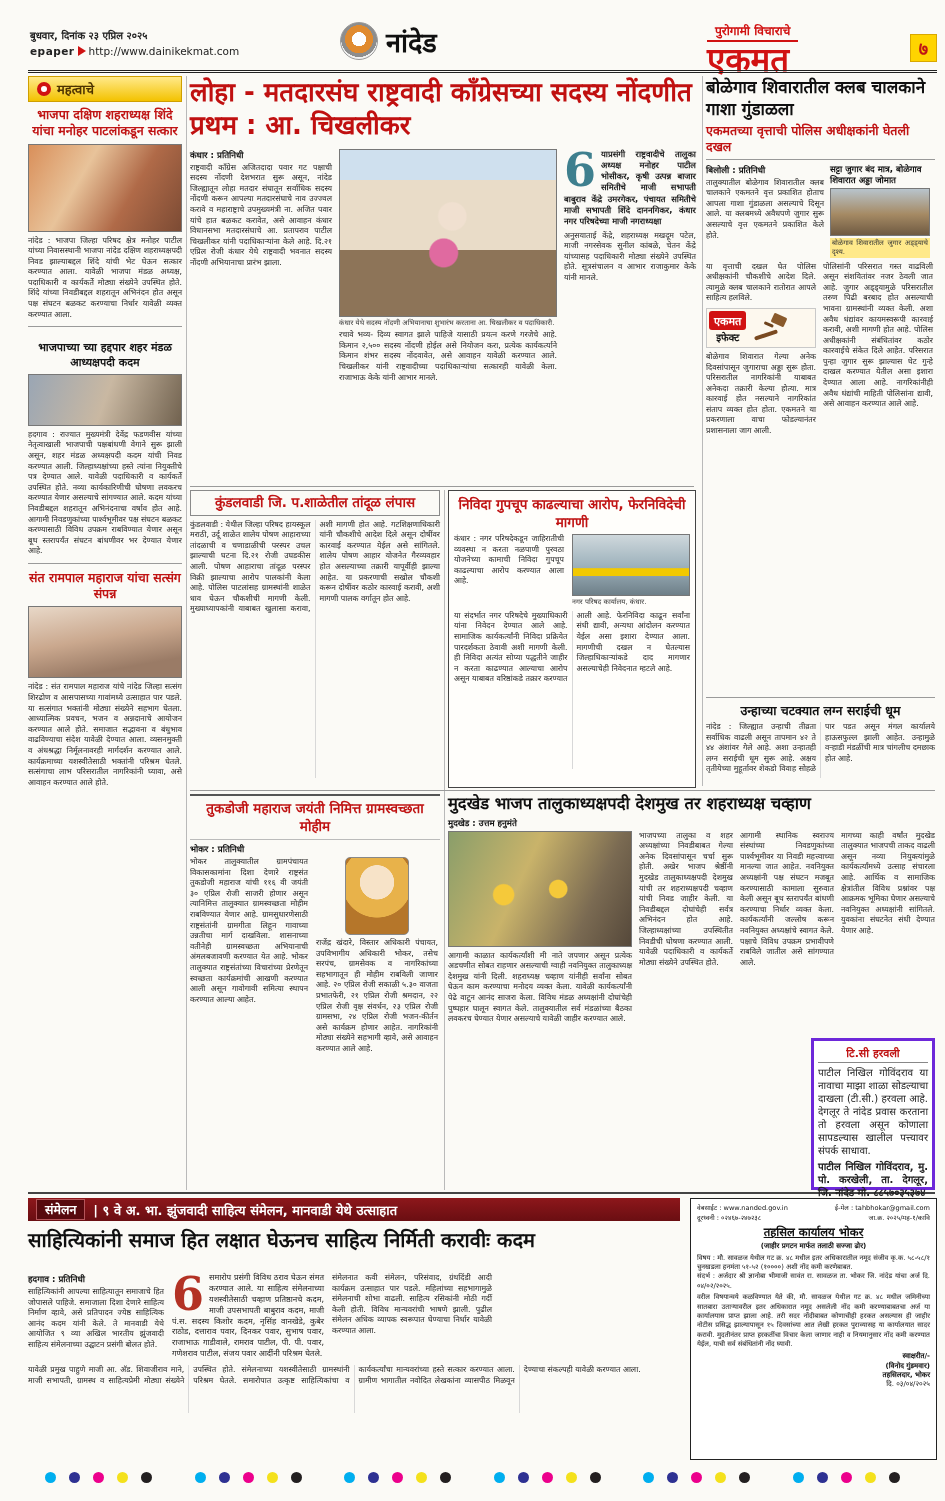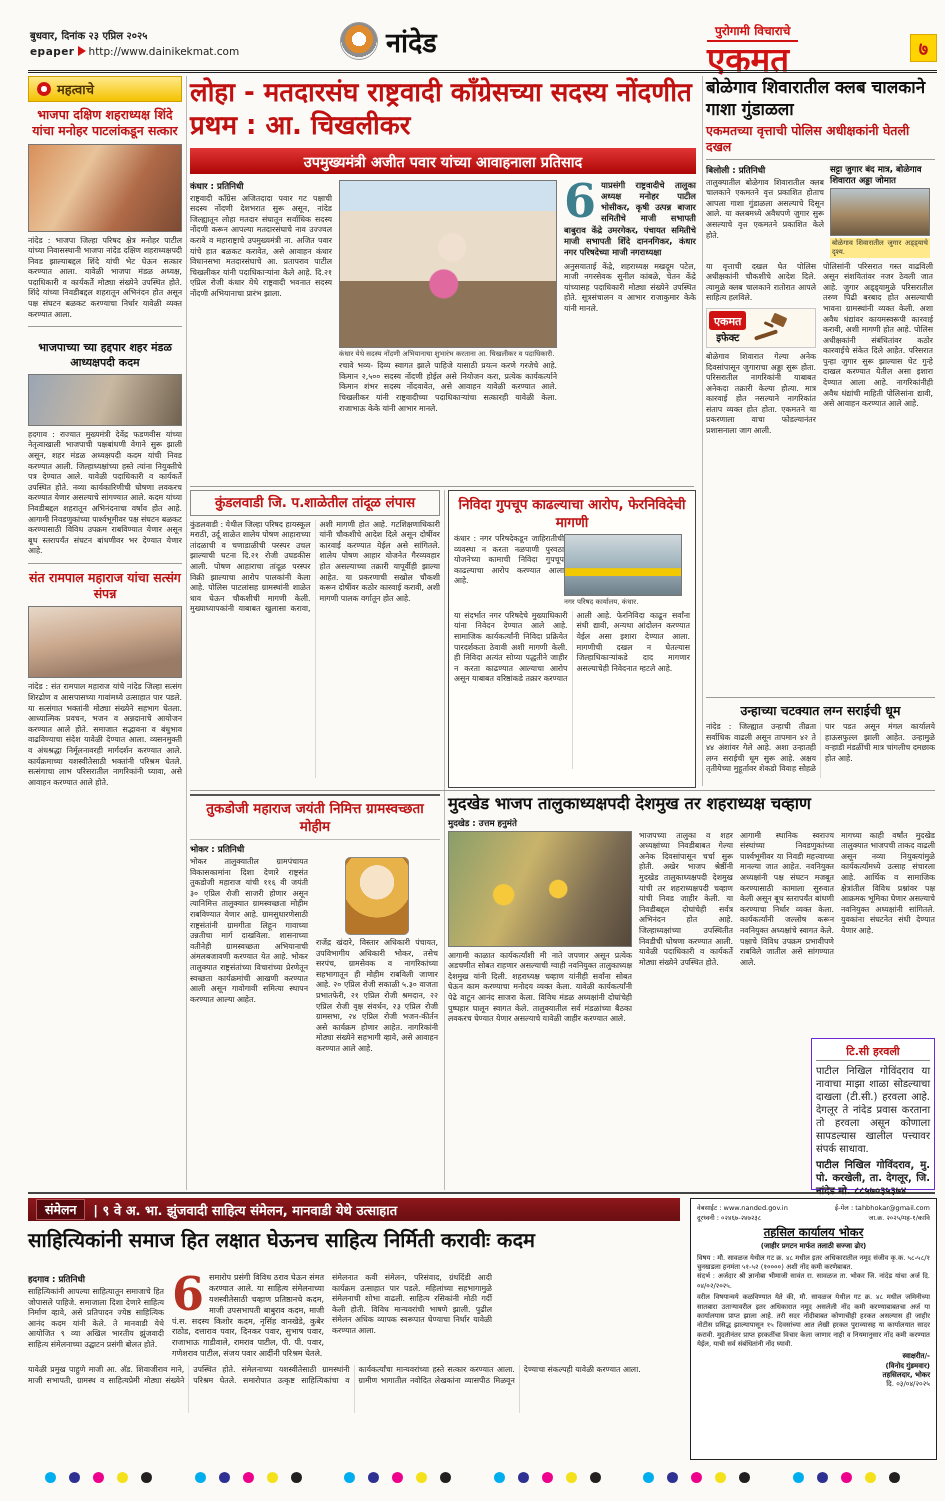--- a/index.html
+++ b/index.html
@@ -44,21 +44,21 @@
 .boxhead-red{border:1px solid #8a8a8a;color:#c01414;font-weight:bold;font-size:13.5px;text-align:center;padding:3px 4px;line-height:1.3}
 .secthead-red{color:#c01414;font-weight:bold;font-size:13.5px;text-align:center;line-height:1.3;border-top:2px solid #555;border-bottom:1px solid #bbb;padding:4px 2px;margin-bottom:3px}
 
 .bg-head{font-size:17px;line-height:1.3;font-weight:bold;color:#101010}
 .bg-sub{font-size:12.5px;line-height:1.3;font-weight:bold;color:#c01414;margin-top:3px;border-bottom:1px solid #999;padding-bottom:3px}
 .effect{display:flex;align-items:center;gap:4px;margin:4px 0;border:1px solid #c9c9c9;padding:2px;background:#fdf8ee}
 .effect-logo{background:#d11212;color:#fff;font-weight:bold;font-size:11px;padding:2px 5px;border-radius:3px;text-align:center}
 .effect-label{font-size:10px;font-weight:bold;color:#141414;text-align:center}
 
 .mud-head{font-size:16.5px;font-weight:bold;line-height:1.25;color:#101010}
-.tcbox{position:absolute;right:0;top:244px;width:124px;height:152px;background:#fff;border:1px solid #6d28d9;padding:4px}
+.tcbox{position:absolute;right:0;top:244px;width:124px;height:152px;background:#fff;border:3px solid #6d28d9;padding:4px}
 .tc-head{color:#c01414;font-weight:bold;font-size:11px;text-align:center;border-bottom:1px solid #888;padding-bottom:2px;margin-bottom:3px}
 
 .banner{display:flex;align-items:center;gap:8px;background:linear-gradient(#8d171b,#6a0e12);color:#fff;height:23px;padding:0 8px;font-size:13px;font-weight:bold}
 .banner-tag{background:#570a0e;border:1px solid #b5555a;padding:1px 8px;font-size:12.5px}
 .sa-head{font-size:20px;font-weight:bold;color:#101010;margin:7px 0 20px;line-height:1.25}
 .tahsil{border:1px solid #222;background:#fff;padding:5px 6px;font-size:6.8px;line-height:1.38;color:#111}
 .tah-row{display:flex;justify-content:space-between;font-size:6.6px;margin-bottom:1px}
 .tah-title{text-align:center;font-weight:bold;font-size:11.5px;text-decoration:underline;margin:2px 0 1px}
 .tah-sub{text-align:center;font-weight:bold;font-size:7px;margin-bottom:2px}
 .tah-sign{text-align:right;font-size:7px;font-weight:bold;line-height:1.3;margin-top:3px}
@@ -117,21 +117,20 @@
     <div class="divider"></div>
     <article>
       <h3 class="lh-red">संत रामपाल महाराज यांचा सत्संग संपन्न</h3>
       <div class="photo" style="height:72px;background:linear-gradient(170deg,#e8d8c8,#caa88e 45%,#9a7b66 80%)"></div>
       <p class="body" style="margin-top:4px">नांदेड : संत रामपाल महाराज यांचे नांदेड जिल्हा सत्संग शिरढोण व आसपासच्या गावांमध्ये उत्साहात पार पडले. या सत्संगात भक्तांनी मोठ्या संख्येने सहभाग घेतला. आध्यात्मिक प्रवचन, भजन व अन्नदानाचे आयोजन करण्यात आले होते. समाजात सद्भावना व बंधुभाव वाढविण्याचा संदेश यावेळी देण्यात आला. व्यसनमुक्ती व अंधश्रद्धा निर्मूलनावरही मार्गदर्शन करण्यात आले. कार्यक्रमाच्या यशस्वीतेसाठी भक्तांनी परिश्रम घेतले. सत्संगाचा लाभ परिसरातील नागरिकांनी घ्यावा, असे आवाहन करण्यात आले होते.</p>
     </article>
   </section>
 
   <section class="abs" style="left:190px;top:76px;width:506px">
     <h1 class="main-head">लोहा - मतदारसंघ राष्ट्रवादी काँग्रेसच्या सदस्य नोंदणीत प्रथम : आ. चिखलीकर</h1>
-    <div class="main-bar">उपमुख्यमंत्री अजीत पवार यांच्या आवाहनाला प्रतिसाद</div>
     <div class="main-row">
       <div style="width:142px">
         <div class="byline">कंधार : प्रतिनिधी</div>
         <p class="body">राष्ट्रवादी काँग्रेस अजितदादा पवार गट पक्षाची सदस्य नोंदणी देशभरात सुरू असून, नांदेड जिल्ह्यातून लोहा मतदार संघातून सर्वाधिक सदस्य नोंदणी करून आपल्या मतदारसंघाचे नाव उज्ज्वल करावे व महाराष्ट्राचे उपमुख्यमंत्री ना. अजित पवार यांचे हात बळकट करावेत, असे आवाहन कंधार विधानसभा मतदारसंघाचे आ. प्रतापराव पाटील चिखलीकर यांनी पदाधिकाऱ्यांना केले आहे. दि.२१ एप्रिल रोजी कंधार येथे राष्ट्रवादी भवनात सदस्य नोंदणी अभियानाचा प्रारंभ झाला.</p>
       </div>
       <div style="width:218px">
         <div class="photo" style="height:168px;background:radial-gradient(circle at 48% 62%,#e06aa0 0 9%,transparent 10%),radial-gradient(circle at 52% 40%,#f0e0d0 0 9%,transparent 10%),linear-gradient(180deg,#cfe0ee 0 18%,#e9dcc8 18% 60%,#8d7458 60% 100%)"></div>
         <div class="caption">कंधार येथे सदस्य नोंदणी अभियानाचा शुभारंभ करताना आ. चिखलीकर व पदाधिकारी.</div>
         <p class="body" style="margin-top:3px">रचावे भव्य- दिव्य स्वागत झाले पाहिजे यासाठी प्रयत्न करणे गरजेचे आहे. किमान २,५०० सदस्य नोंदणी होईल असे नियोजन करा, प्रत्येक कार्यकर्त्याने किमान शंभर सदस्य नोंदवावेत, असे आवाहन यावेळी करण्यात आले. चिखलीकर यांनी राष्ट्रवादीच्या पदाधिकाऱ्यांचा सत्कारही यावेळी केला. राजाभाऊ केके यांनी आभार मानले.</p>
       </div>
@@ -143,21 +142,21 @@
     </div>
   </section>
 
   <section class="abs" style="left:190px;top:490px;width:250px;height:298px">
     <h2 class="boxhead-red">कुंडलवाडी जि. प.शाळेतील तांदूळ लंपास</h2>
     <p class="body cols2" style="margin-top:4px;height:258px">कुंडलवाडी : येथील जिल्हा परिषद हायस्कूल मराठी, उर्दू शाळेत शालेय पोषण आहाराच्या तांदळाची व चणाडाळीची परस्पर उचल झाल्याची घटना दि.२१ रोजी उघडकीस आली. पोषण आहाराचा तांदूळ परस्पर विक्री झाल्याचा आरोप पालकांनी केला आहे. पोलिस पाटलांसह ग्रामस्थांनी शाळेत धाव घेऊन चौकशीची मागणी केली. मुख्याध्यापकांनी याबाबत खुलासा करावा, अशी मागणी होत आहे. गटशिक्षणाधिकारी यांनी चौकशीचे आदेश दिले असून दोषींवर कारवाई करण्यात येईल असे सांगितले. शालेय पोषण आहार योजनेत गैरव्यवहार होत असल्याच्या तक्रारी यापूर्वीही झाल्या आहेत. या प्रकरणाची सखोल चौकशी करून दोषींवर कठोर कारवाई करावी, अशी मागणी पालक वर्गातून होत आहे.</p>
   </section>
 
   <section class="abs" style="left:448px;top:490px;width:248px;height:298px;border:1.5px solid #444;padding:5px;background:#fffefb">
     <h2 class="boxhead-red" style="border:none;padding:0 0 3px">निविदा गुपचूप काढल्याचा आरोप, फेरनिविदेची मागणी</h2>
-    <div style="display:flex;gap:0">
+    <div style="display:flex;gap:8px">
       <p class="body" style="width:110px">कंधार : नगर परिषदेकडून जाहिरातीची व्यवस्था न करता नळपाणी पुरवठा योजनेच्या कामाची निविदा गुपचूप काढल्याचा आरोप करण्यात आला आहे.</p>
       <div style="width:118px">
         <div class="photo" style="height:62px;background:linear-gradient(180deg,transparent 55%,#f2c900 56% 68%,transparent 69%),linear-gradient(#cfd8dc,#9fb3bd 50%,#6e7f88)"></div>
         <div class="caption">नगर परिषद कार्यालय, कंधार.</div>
       </div>
     </div>
     <p class="body cols2" style="margin-top:4px;height:158px">या संदर्भात नगर परिषदेचे मुख्याधिकारी यांना निवेदन देण्यात आले आहे. सामाजिक कार्यकर्त्यांनी निविदा प्रक्रियेत पारदर्शकता ठेवावी अशी मागणी केली. ही निविदा अत्यंत सोप्या पद्धतीने जाहीर न करता काढण्यात आल्याचा आरोप असून याबाबत वरिष्ठांकडे तक्रार करण्यात आली आहे. फेरनिविदा काढून सर्वांना संधी द्यावी, अन्यथा आंदोलन करण्यात येईल असा इशारा देण्यात आला. मागणीची दखल न घेतल्यास जिल्हाधिकाऱ्यांकडे दाद मागणार असल्याचेही निवेदनात म्हटले आहे.</p>
   </section>
 
   <section class="abs" style="left:190px;top:794px;width:250px;height:396px">

